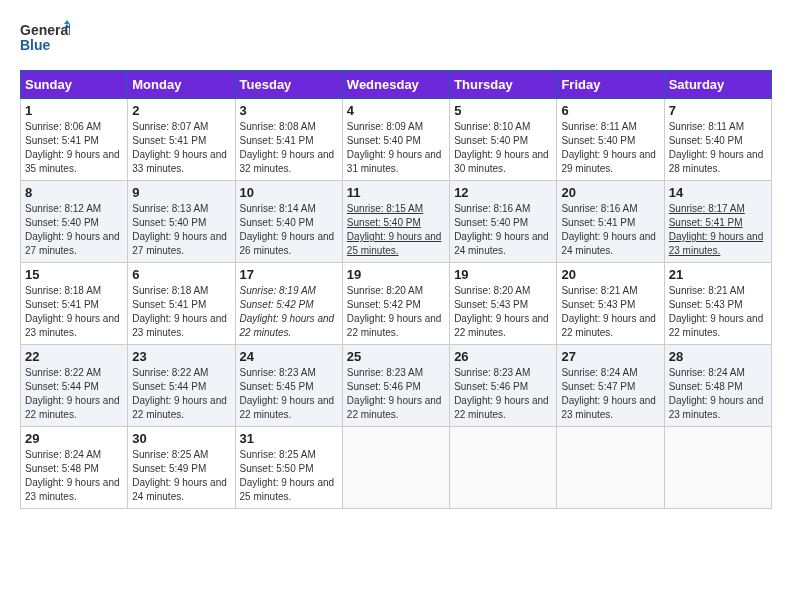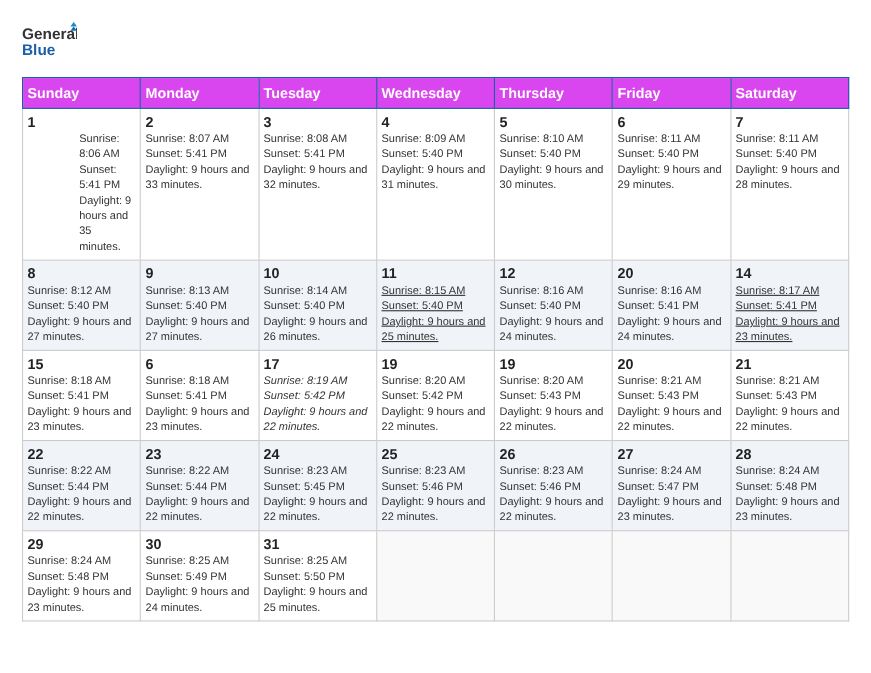--- a/index.html
+++ b/index.html
@@ -30,21 +30,21 @@
     .subtitle {
       font-size: 14px;
       color: #555;
     }
     table {
       width: 100%;
       border-collapse: collapse;
       table-layout: fixed;
     }
     thead tr th {
-      background: #d946ef;
+      background: #6d28d9;
       color: #fff;
       font-size: 13px;
       font-weight: bold;
       padding: 6px 4px;
       text-align: left;
       border: 1px solid #1a5fa8;
     }
     tbody tr td {
       vertical-align: top;
       border: 1px solid #ccc;
@@ -99,21 +99,21 @@
         <th>Wednesday</th>
         <th>Thursday</th>
         <th>Friday</th>
         <th>Saturday</th>
       </tr>
   </thead>
   <tbody id="calendar-body">
   <tr>
         <td>
           <span class="day-number">1</span>
-          <div class="cell-text" style="white-space: pre-line; margin-left: 47px;">Sunrise: 8:06 AM
+          <div class="cell-text" style="white-space: pre-line;">Sunrise: 8:06 AM
 Sunset: 5:41 PM
 Daylight: 9 hours and 35 minutes.</div>
         </td>
         <td>
           <span class="day-number">2</span>
           <div class="cell-text" style="white-space: pre-line;">Sunrise: 8:07 AM
 Sunset: 5:41 PM
 Daylight: 9 hours and 33 minutes.</div>
         </td>
         <td>

